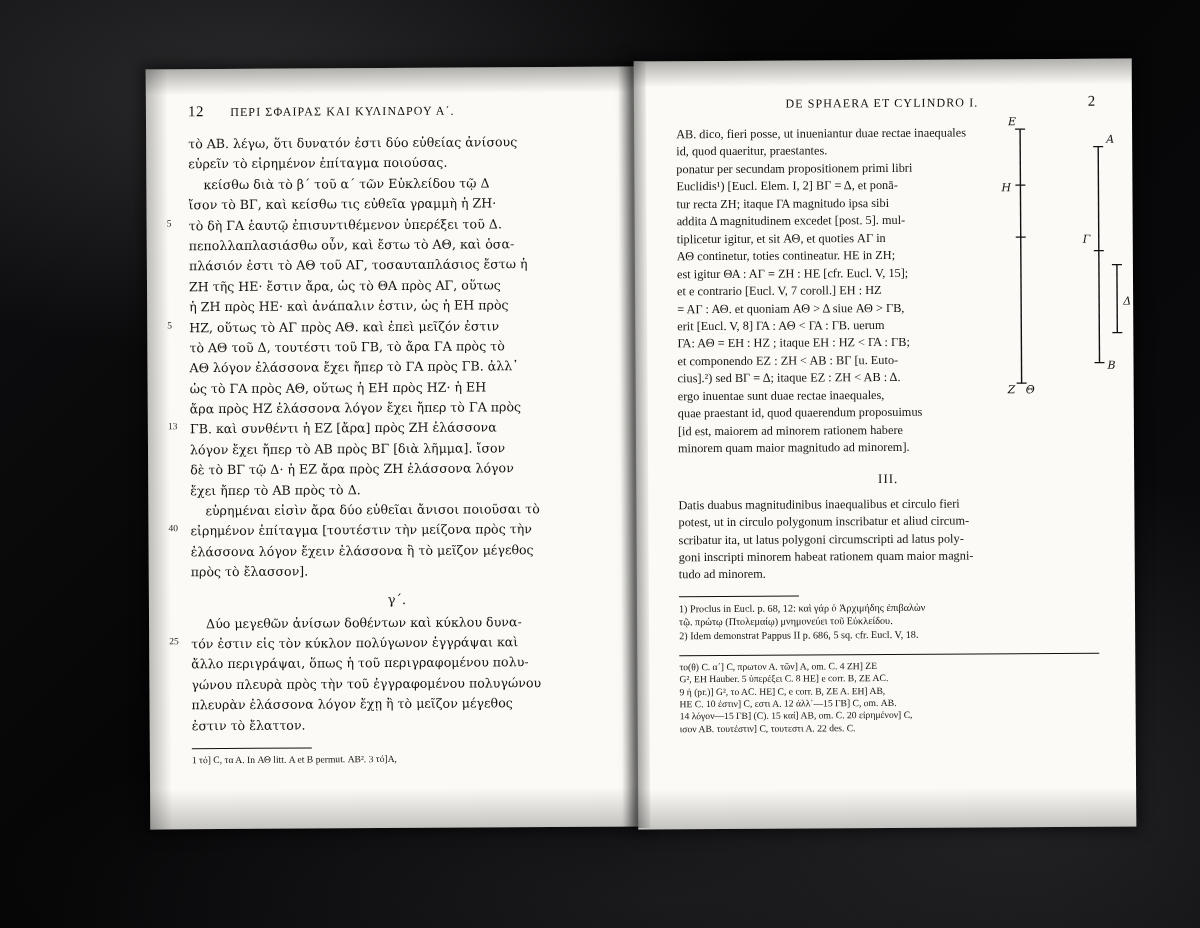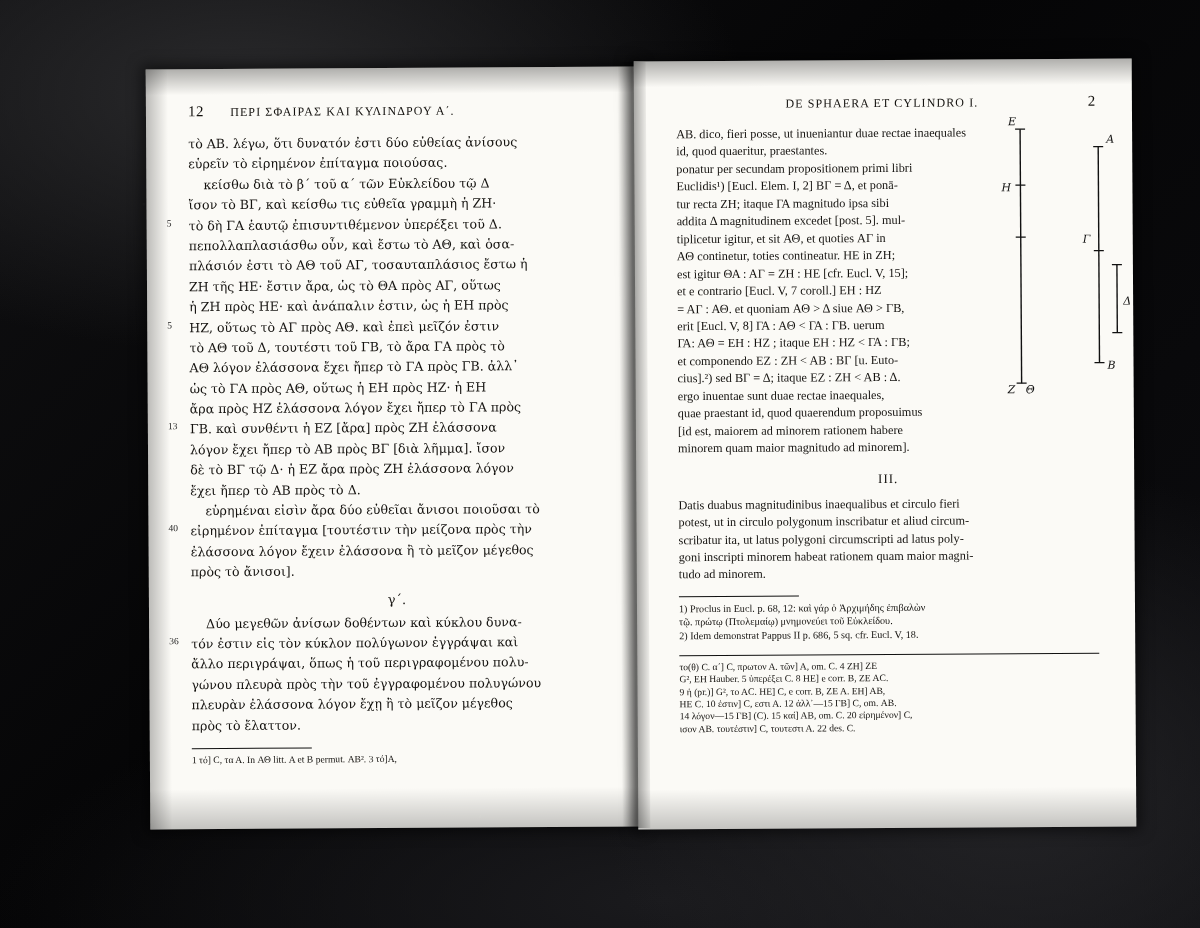--- a/index.html
+++ b/index.html
@@ -228,32 +228,32 @@
           <div class="ln"><span>ΑΘ λόγον ἐλάσσονα ἔχει ἤπερ τὸ ΓΑ πρὸς ΓΒ. ἀλλ᾽</span></div>
           <div class="ln"><span>ὡς τὸ ΓΑ πρὸς ΑΘ, οὕτως ἡ ΕΗ πρὸς ΗΖ· ἡ ΕΗ</span></div>
           <div class="ln"><span>ἄρα πρὸς ΗΖ ἐλάσσονα λόγον ἔχει ἤπερ τὸ ΓΑ πρὸς</span></div>
           <div class="ln"><span class="lineno">13</span><span>ΓΒ. καὶ συνθέντι ἡ ΕΖ [ἄρα] πρὸς ΖΗ ἐλάσσονα</span></div>
           <div class="ln"><span>λόγον ἔχει ἤπερ τὸ ΑΒ πρὸς ΒΓ [διὰ λῆμμα]. ἴσον</span></div>
           <div class="ln"><span>δὲ τὸ ΒΓ τῷ Δ· ἡ ΕΖ ἄρα πρὸς ΖΗ ἐλάσσονα λόγον</span></div>
           <div class="ln"><span>ἔχει ἤπερ τὸ ΑΒ πρὸς τὸ Δ.</span></div>
           <div class="ln indent"><span>εὑρημέναι εἰσὶν ἄρα δύο εὐθεῖαι ἄνισοι ποιοῦσαι τὸ</span></div>
           <div class="ln"><span class="lineno">40</span><span>εἰρημένον ἐπίταγμα [τουτέστιν τὴν μείζονα πρὸς τὴν</span></div>
           <div class="ln"><span>ἐλάσσονα λόγον ἔχειν ἐλάσσονα ἢ τὸ μεῖζον μέγεθος</span></div>
-          <div class="ln"><span>πρὸς τὸ ἄνισοι].</span></div>
+          <div class="ln"><span>πρὸς τὸ ἔλασσον].</span></div>
         </div>
 
       <div class="sectionmark">γ΄.</div>
 
       <div class="greek" id="greek-block-2">
           <div class="ln indent"><span>Δύο μεγεθῶν ἀνίσων δοθέντων καὶ κύκλου δυνα-</span></div>
-          <div class="ln"><span class="lineno">36</span><span>τόν ἐστιν εἰς τὸν κύκλον πολύγωνον ἐγγράψαι καὶ</span></div>
+          <div class="ln"><span class="lineno">25</span><span>τόν ἐστιν εἰς τὸν κύκλον πολύγωνον ἐγγράψαι καὶ</span></div>
           <div class="ln"><span>ἄλλο περιγράψαι, ὅπως ἡ τοῦ περιγραφομένου πολυ-</span></div>
           <div class="ln"><span>γώνου πλευρὰ πρὸς τὴν τοῦ ἐγγραφομένου πολυγώνου</span></div>
           <div class="ln"><span>πλευρὰν ἐλάσσονα λόγον ἔχῃ ἢ τὸ μεῖζον μέγεθος</span></div>
-          <div class="ln"><span>πρὸς τὸ ἔλαττον.</span></div>
+          <div class="ln"><span>ἐστιν τὸ ἔλαττον.</span></div>
         </div>
 
       <hr class="rule">
       <div class="app-crit" id="app-left">
           <div class="ln">1 τό] C, τα Α.  In ΑΘ litt. Α et Β permut. ΑΒ².  3 τό]Α,</div>
         </div>
     </div>
   </div>
 
   <div class="page" id="page-right">

